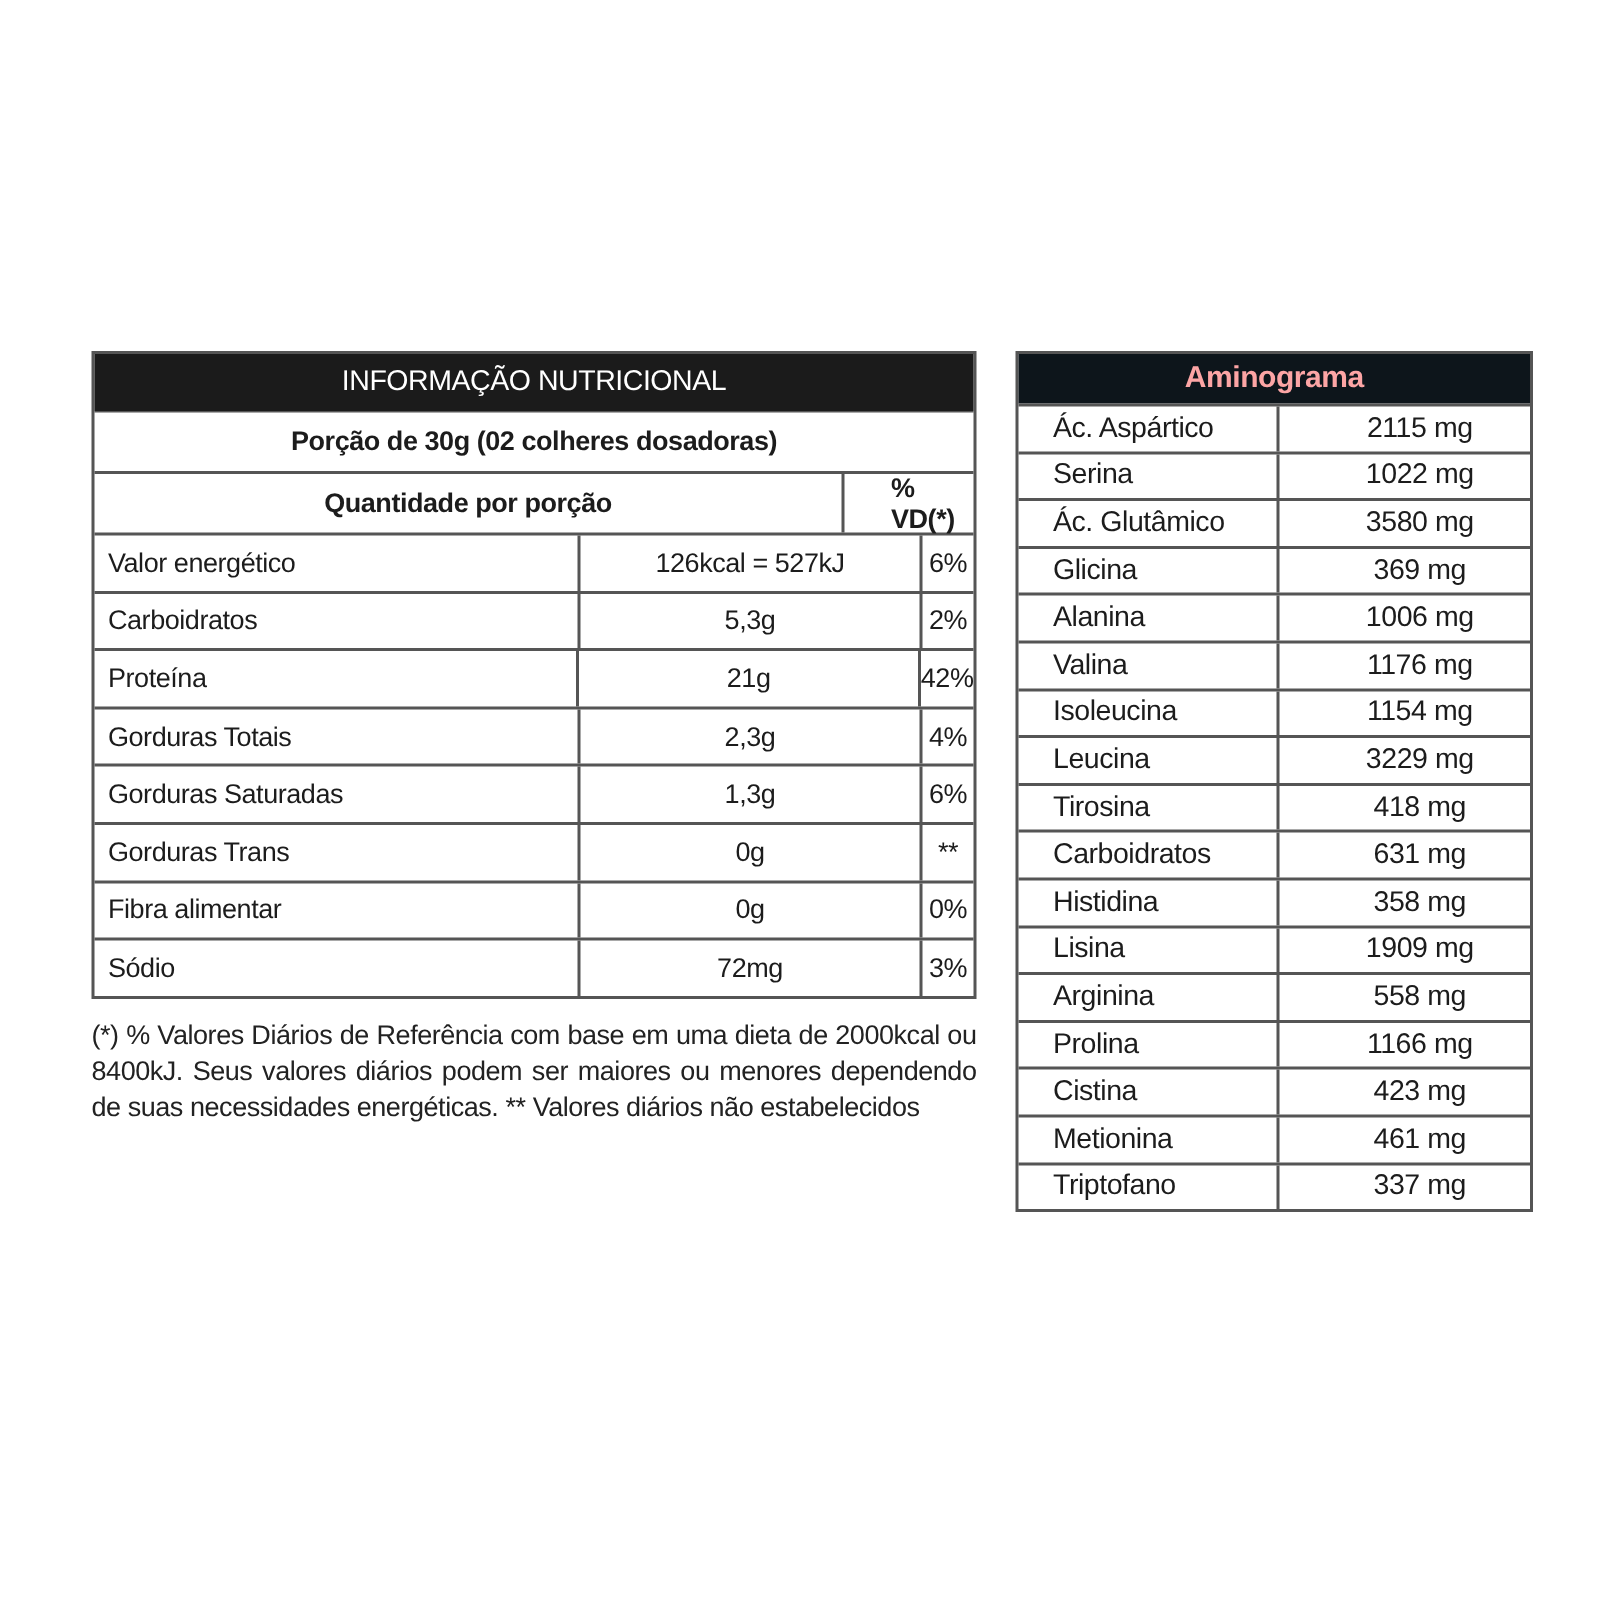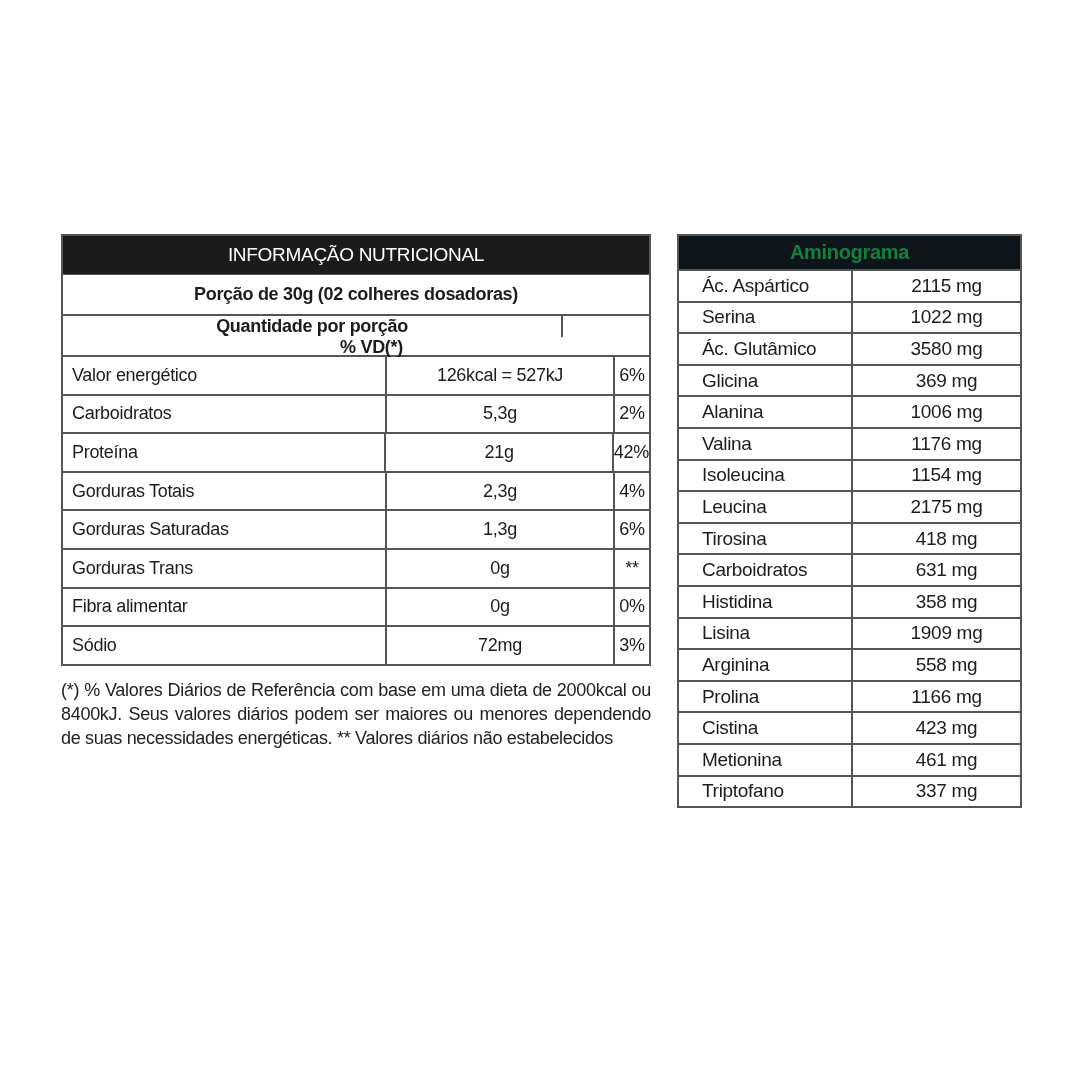--- a/index.html
+++ b/index.html
@@ -1,29 +1,29 @@
 <!DOCTYPE html>
 <html><head>
 <meta charset="utf-8">
 <style>
   html,body{margin:0;padding:0;background:#fff;}
   body{width:1080px;height:1080px;position:relative;overflow:hidden;font-family:"Liberation Sans","DejaVu Sans",sans-serif;color:#1c1c1c;}
   .nut{position:absolute;left:61px;top:234px;width:590px;border:2px solid #555;box-sizing:border-box;}
   .nut-head{height:38px;background:#1b1b1b;color:#fff;font-weight:normal;font-size:19px;display:flex;align-items:center;justify-content:center;letter-spacing:-0.3px;transform-origin:center;}
   .nut-portion{height:39px;border-top:1px solid #555;display:flex;align-items:center;justify-content:center;font-weight:bold;font-size:18px;letter-spacing:-0.3px;}
-  .nut-sub{height:39px;border-top:2px solid #555;display:flex;font-weight:bold;font-size:18px;letter-spacing:-0.3px;flex-direction:column;}
+  .nut-sub{height:39px;border-top:2px solid #555;display:flex;font-weight:bold;font-size:18px;letter-spacing:-0.3px;}
   .nut-sub .c1{width:498px;display:flex;align-items:center;justify-content:center;border-right:2px solid #555;}
   .nut-sub .c2{flex:1;display:flex;align-items:center;justify-content:center;padding-left:31px;}
   .nut-row{height:38.6px;border-top:2px solid #555;display:flex;font-size:18px;box-sizing:border-box;letter-spacing:-0.3px;}
   .nut-row .a{width:324px;border-right:2px solid #555;display:flex;align-items:center;padding-left:9px;box-sizing:border-box;}
   .nut-row .b{width:226px;border-right:2px solid #555;display:flex;align-items:center;justify-content:center;}
   .nut-row .c{flex:1;display:flex;align-items:center;justify-content:center;}
   .note{position:absolute;left:61px;top:678px;width:590px;font-size:18px;line-height:24px;text-align:justify;text-align-last:left;letter-spacing:-0.3px;color:#222;}
   .amino{position:absolute;left:677px;top:234px;width:345px;border:2px solid #555;box-sizing:border-box;}
-  .amino-head{height:33px;background:#0d151b;color:#15803d;font-weight:bold;font-size:20px;display:flex;align-items:center;justify-content:center;letter-spacing:-0.3px;}
+  .amino-head{height:33px;background:#0d151b;color:#fca5a5;font-weight:bold;font-size:20px;display:flex;align-items:center;justify-content:center;letter-spacing:-0.3px;}
   .amino-row{height:31.6px;border-top:2px solid #555;display:flex;font-size:19px;box-sizing:border-box;letter-spacing:-0.3px;gap:20px;}
   .amino-row .n{width:174px;border-right:2px solid #555;display:flex;align-items:center;padding-left:23px;box-sizing:border-box;}
   .amino-row .v{flex:1;display:flex;align-items:center;justify-content:center;}
 </style>
 </head>
 <body>
 
 <div class="nut">
   <div class="nut-head">INFORMAÇÃO NUTRICIONAL</div>
   <div class="nut-portion">Porção de 30g (02 colheres dosadoras)</div>
@@ -103,21 +103,21 @@
       <div class="amino-row">
         <div class="n">Valina</div>
         <div class="v">1176 mg</div>
       </div>
       <div class="amino-row">
         <div class="n">Isoleucina</div>
         <div class="v">1154 mg</div>
       </div>
       <div class="amino-row">
         <div class="n">Leucina</div>
-        <div class="v">2175 mg</div>
+        <div class="v">3229 mg</div>
       </div>
       <div class="amino-row">
         <div class="n">Tirosina</div>
         <div class="v">418 mg</div>
       </div>
       <div class="amino-row">
         <div class="n">Carboidratos</div>
         <div class="v">631 mg</div>
       </div>
       <div class="amino-row">

